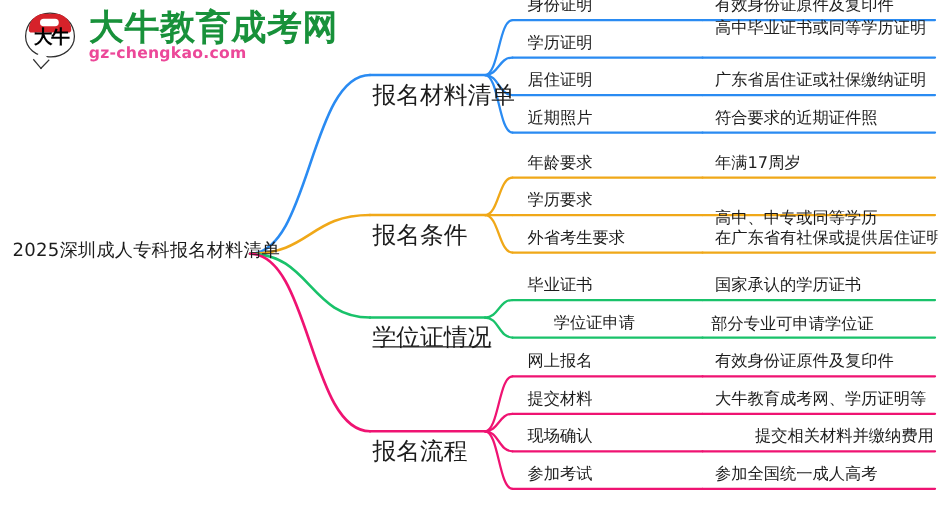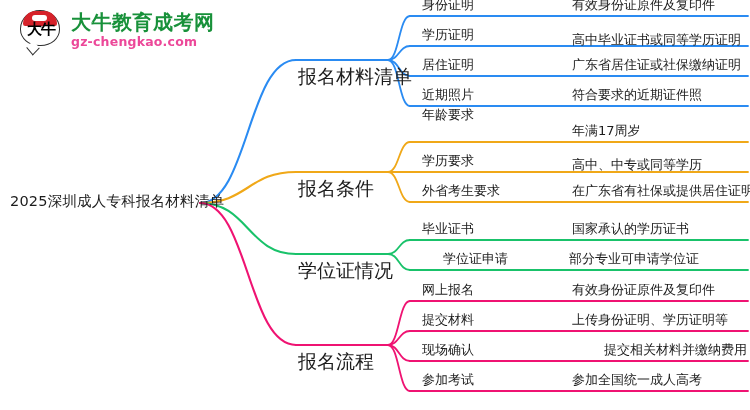--- a/index.html
+++ b/index.html
@@ -35,21 +35,21 @@
     transform:rotate(-46deg) skew(-6deg);
   }
   .logo-mark .gl{
     position:absolute;left:0;right:0;top:12px;text-align:center;
     font-family:"DejaVu Sans",sans-serif;font-size:15px;font-weight:bold;color:#000000;
     letter-spacing:-1px;line-height:18px;
   }
   .logo-text{margin-left:7px;}
   .logo-cn{
     font-family:Liberation Sans, sans-serif;
-    font-size:20px;font-weight:bold;color:#18913a;letter-spacing:.5px;line-height:22px;
+    font-size:28px;font-weight:bold;color:#18913a;letter-spacing:.5px;line-height:22px;
     white-space:nowrap;
   }
   .logo-en{
     font-family:"DejaVu Sans",sans-serif;
     font-size:12.5px;font-weight:bold;color:#ec4899;letter-spacing:.2px;line-height:15px;
     margin-top:1px;white-space:nowrap;
   }
 
   
   .node{
@@ -131,41 +131,41 @@
       <path d="M 410 391 L 562 391" fill="none" stroke="#ef1372" stroke-width="1.8" stroke-linecap="round"></path>
       <path d="M 562 391 L 748 391" fill="none" stroke="#ef1372" stroke-width="1.8" stroke-linecap="round"></path>
     </svg>
 
   <div id="nodes">
       <div class="node root-node" style="left: 10px; top: 194px;">2025深圳成人专科报名材料清单</div>
       <div class="node lvl1" style="left: 298px; top: 42px;">报名材料清单</div>
       <div class="node lvl2" style="left: 422px; top: -2px;">身份证明</div>
       <div class="node lvl3" style="left: 572px; top: -2px;">有效身份证原件及复印件</div>
       <div class="node lvl2" style="left: 422px; top: 28px;">学历证明</div>
-      <div class="node lvl3" style="left: 572px; top: 33px;">高中毕业证书或同等学历证明</div>
+      <div class="node lvl3" style="left: 572px; top: 16px;">高中毕业证书或同等学历证明</div>
       <div class="node lvl2" style="left: 422px; top: 58px;">居住证明</div>
       <div class="node lvl3" style="left: 572px; top: 58px;">广东省居住证或社保缴纳证明</div>
       <div class="node lvl2" style="left: 422px; top: 88px;">近期照片</div>
       <div class="node lvl3" style="left: 572px; top: 88px;">符合要求的近期证件照</div>
       <div class="node lvl1" style="left: 298px; top: 154px; text-align: center;">报名条件</div>
-      <div class="node lvl2" style="left: 422px; top: 108px;">年龄要求</div>
+      <div class="node lvl2" style="left: 422px; top: 124px;">年龄要求</div>
       <div class="node lvl3" style="left: 572px; top: 124px;">年满17周岁</div>
       <div class="node lvl2" style="left: 422px; top: 154px;">学历要求</div>
-      <div class="node lvl3" style="left: 572px; top: 158px;">高中、中专或同等学历</div>
+      <div class="node lvl3" style="left: 572px; top: 168px;">高中、中专或同等学历</div>
       <div class="node lvl2" style="left: 422px; top: 184px;">外省考生要求</div>
       <div class="node lvl3" style="left: 572px; top: 184px;">在广东省有社保或提供居住证明</div>
-      <div class="node lvl1" style="left: 298px; top: 236px;">学位证情况</div>
+      <div class="node lvl1" style="left: 298px; top: 236px; text-decoration: underline;">学位证情况</div>
       <div class="node lvl2" style="left: 422px; top: 222px;">毕业证书</div>
       <div class="node lvl3" style="left: 572px; top: 222px;">国家承认的学历证书</div>
       <div class="node lvl2" style="left: 422px; top: 252px; margin-left: 21px;">学位证申请</div>
       <div class="node lvl3" style="left: 569px; top: 252px; font-family: Liberation Serif, serif;">部分专业可申请学位证</div>
       <div class="node lvl1" style="left: 298px; top: 327px;">报名流程</div>
       <div class="node lvl2" style="left: 422px; top: 283px;">网上报名</div>
       <div class="node lvl3" style="left: 572px; top: 283px;">有效身份证原件及复印件</div>
       <div class="node lvl2" style="left: 422px; top: 313px;">提交材料</div>
-      <div class="node lvl3" style="left: 572px; top: 313px;">上传身份证明、学历证明等</div>
+      <div class="node lvl3" style="left: 572px; top: 313px;">大牛教育成考网、学历证明等</div>
       <div class="node lvl2" style="left: 422px; top: 343px;">现场确认</div>
       <div class="node lvl3" style="left: 604px; top: 343px;">提交相关材料并缴纳费用</div>
       <div class="node lvl2" style="left: 422px; top: 373px;">参加考试</div>
       <div class="node lvl3" style="left: 572px; top: 373px;">参加全国统一成人高考</div>
     </div>
 
 </div>
 
 </body></html>

